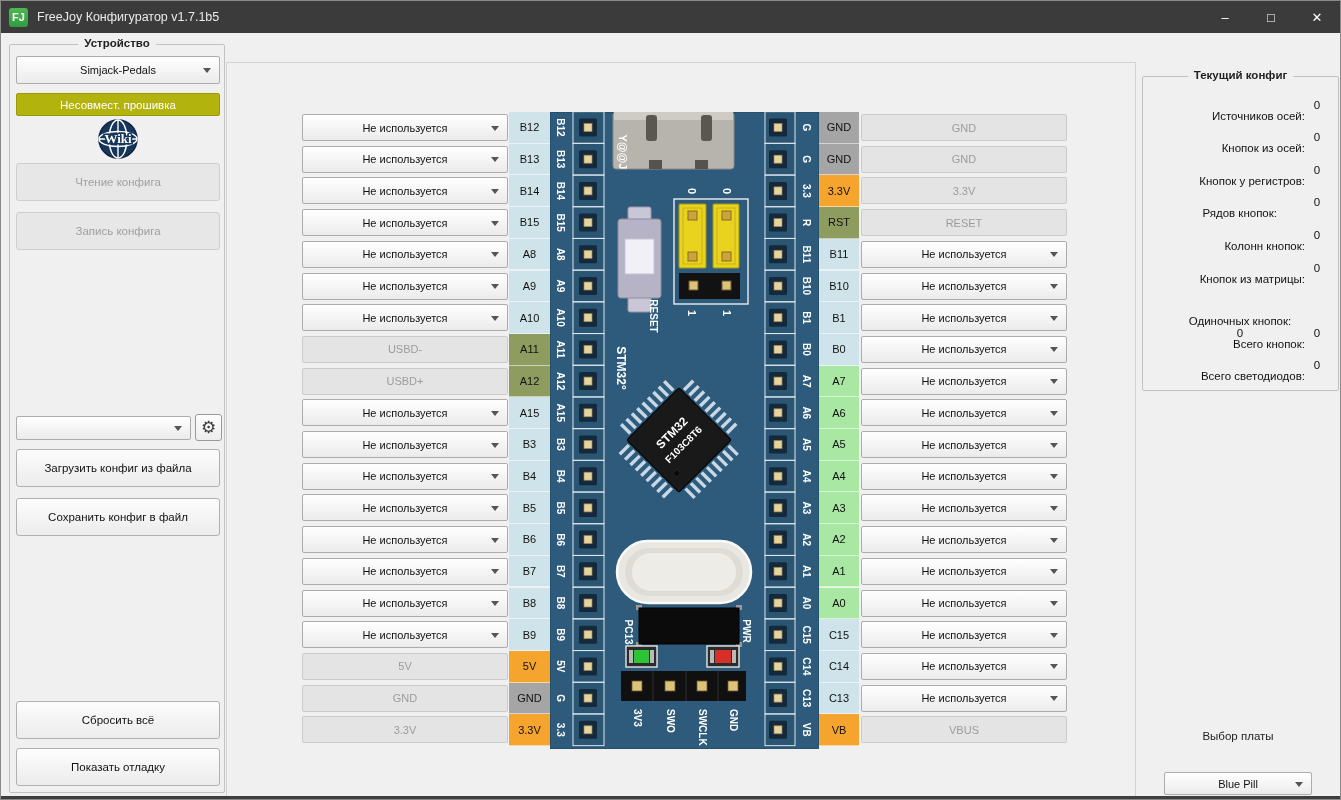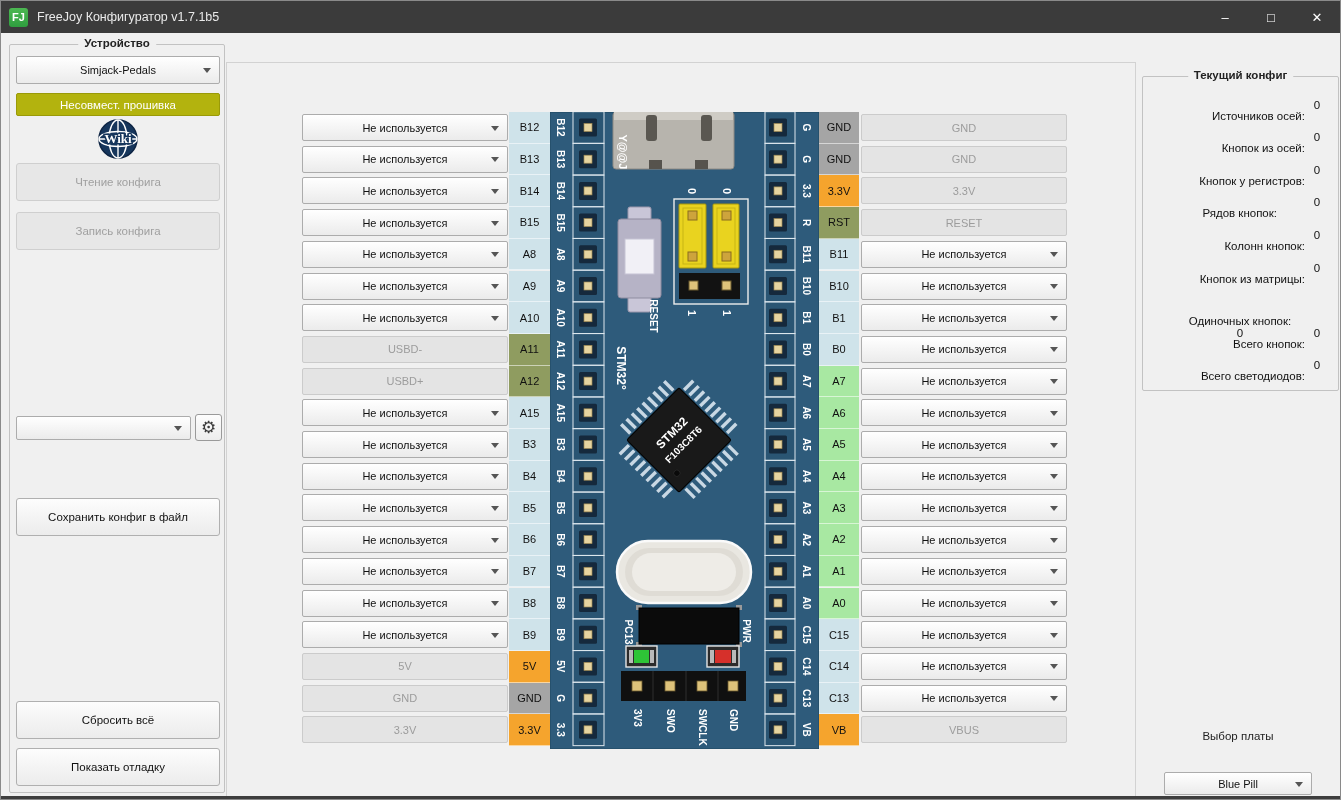--- a/index.html
+++ b/index.html
@@ -100,20 +100,21 @@
   <div class="btn disabled" style="left:15px;top:211px;width:204px;height:38px;">Запись конфига</div>
 
   <div class="combo" style="left:15px;top:415px;width:175px;height:24px;">
     <span></span>
     <span class="arr"></span>
   </div>
   <div class="gearbtn" style="left:194px;top:413px;width:27px;height:27px;">
     <span>⚙</span>
   </div>
 
+  <div class="btn" style="left:15px;top:448px;width:204px;height:38px;">Загрузить конфиг из файла</div>
   <div class="btn" style="left:15px;top:497px;width:204px;height:38px;">Сохранить конфиг в файл</div>
   <div class="btn" style="left:15px;top:700px;width:204px;height:38px;text-align:right;">Сбросить всё</div>
   <div class="btn" style="left:15px;top:747px;width:204px;height:38px;">Показать отладку</div>
 
   <div class="pane"></div>
 
   <div>
       <div class="pin-cell left col-blue" style="top: 111px;">B12</div>
       <div class="combo pinctl left" style="top: 113px;">
         <span>Не используется</span>

